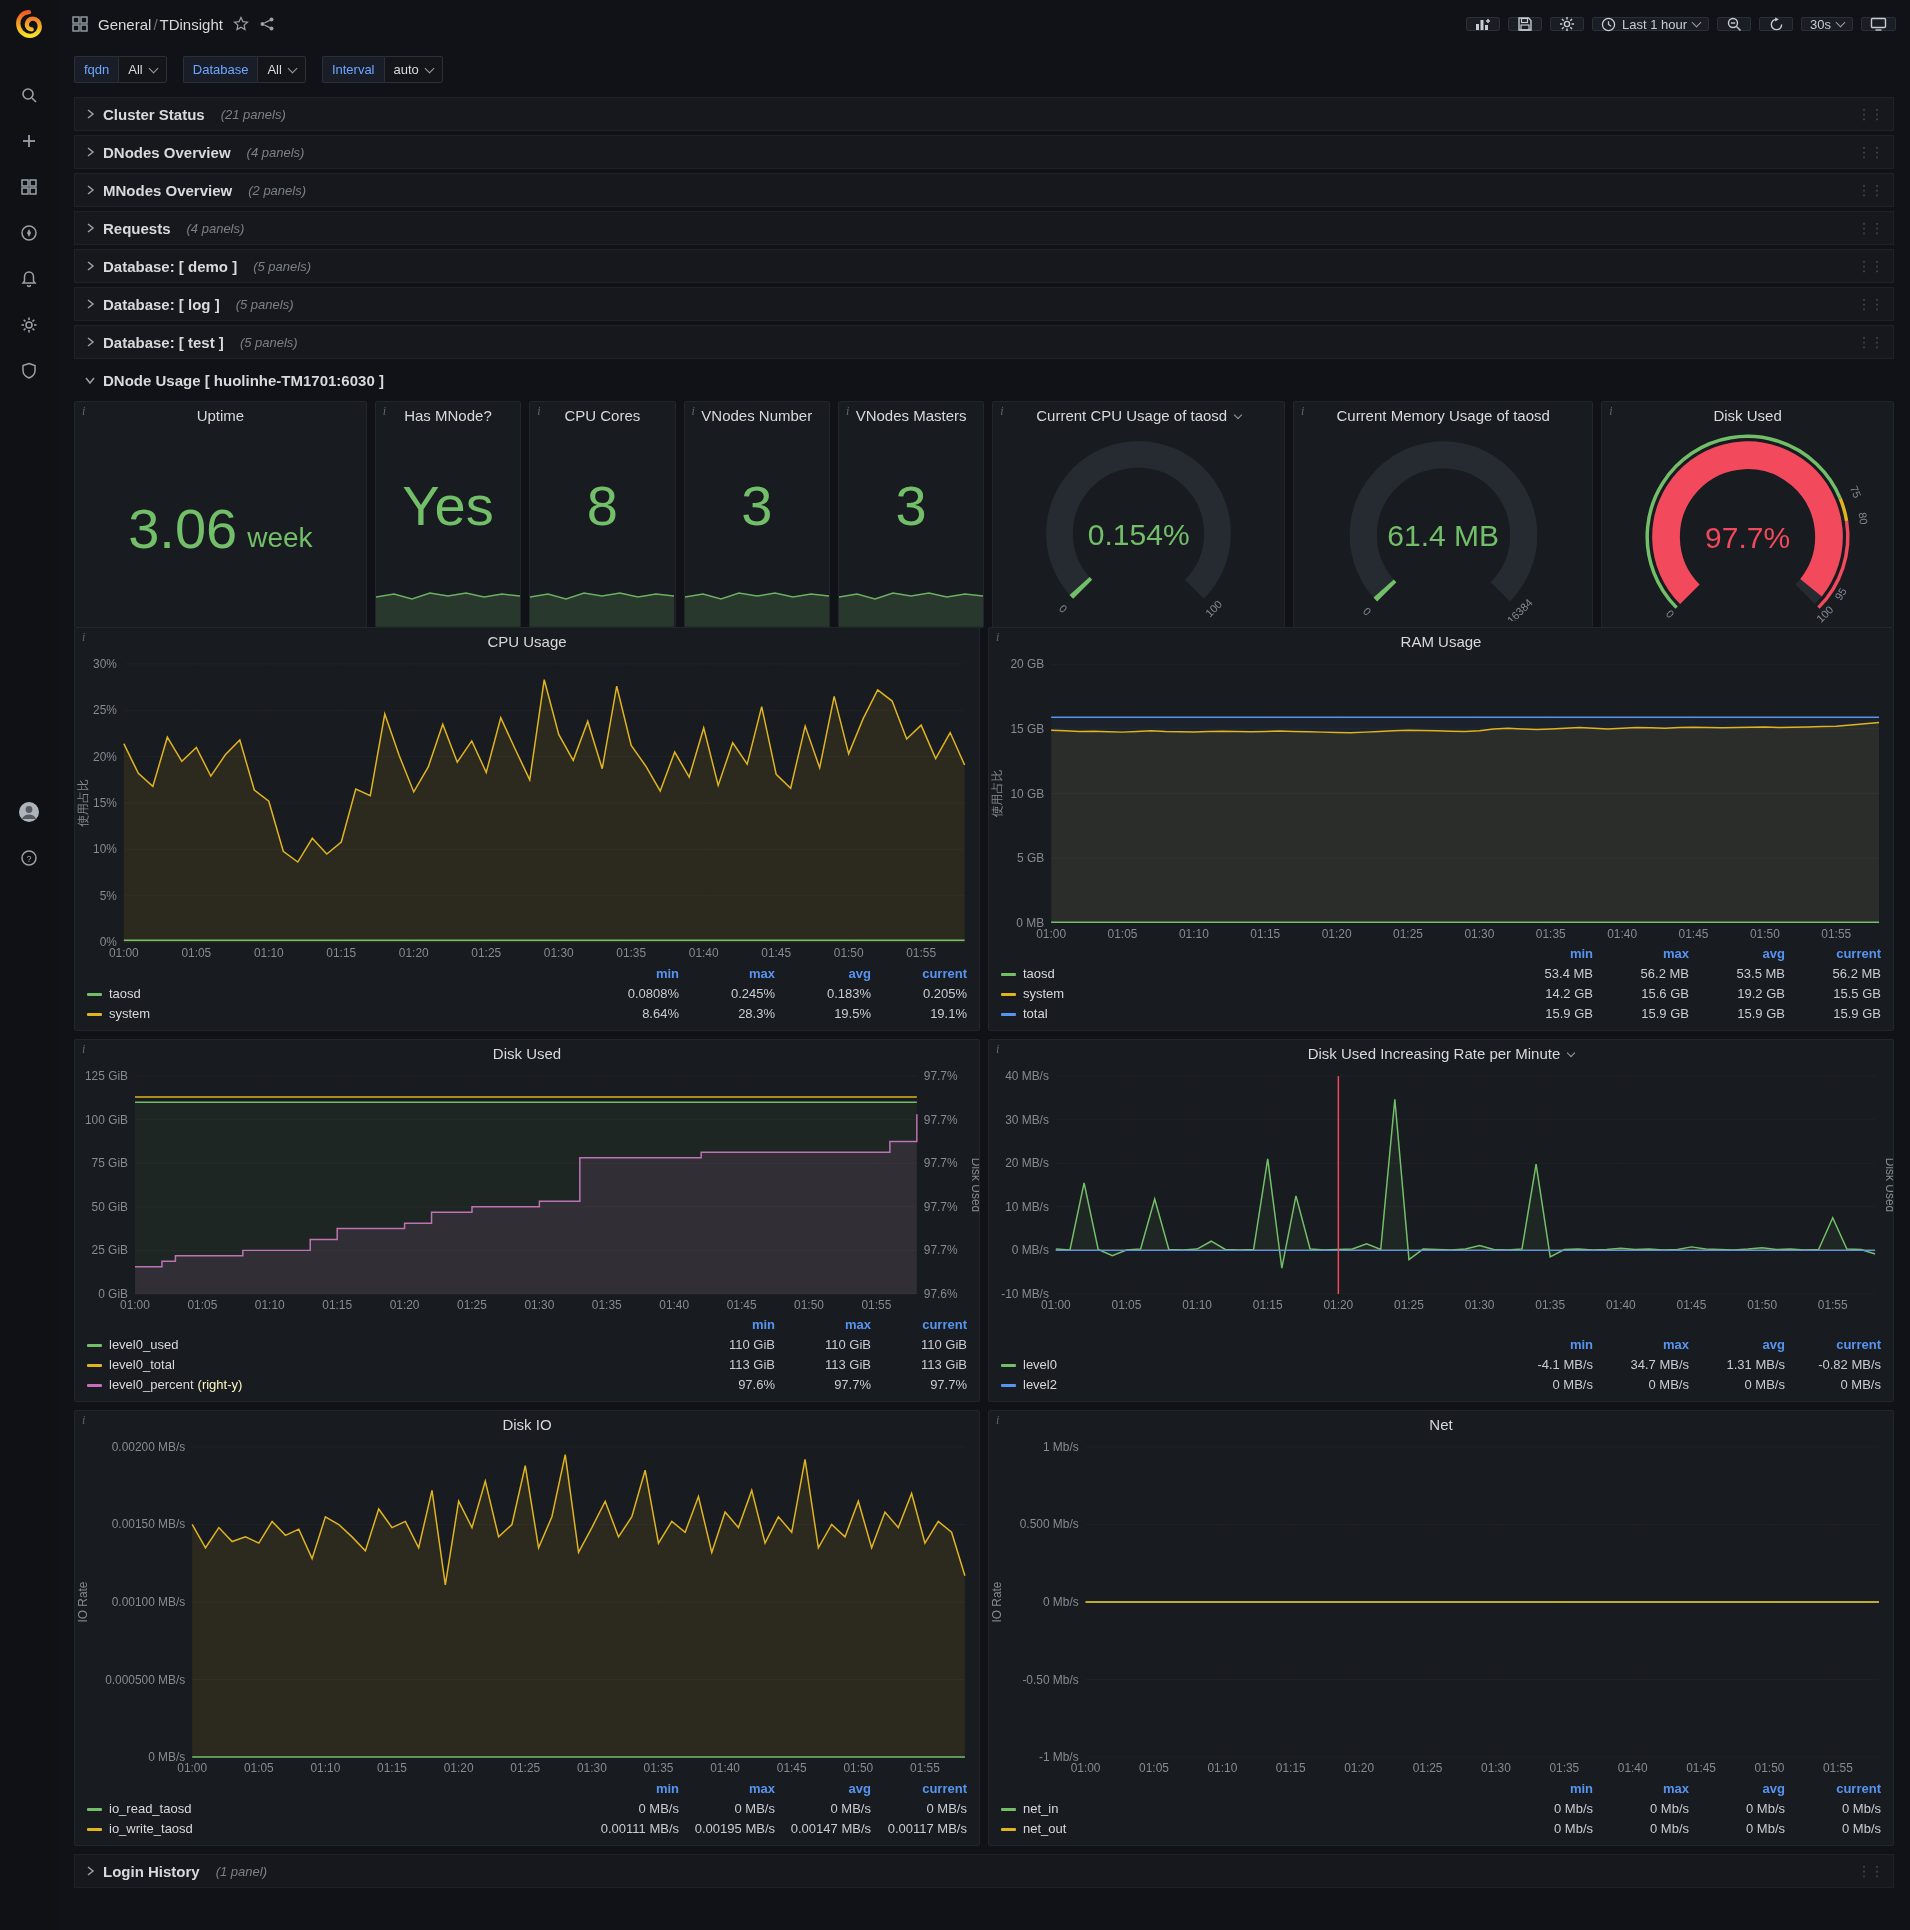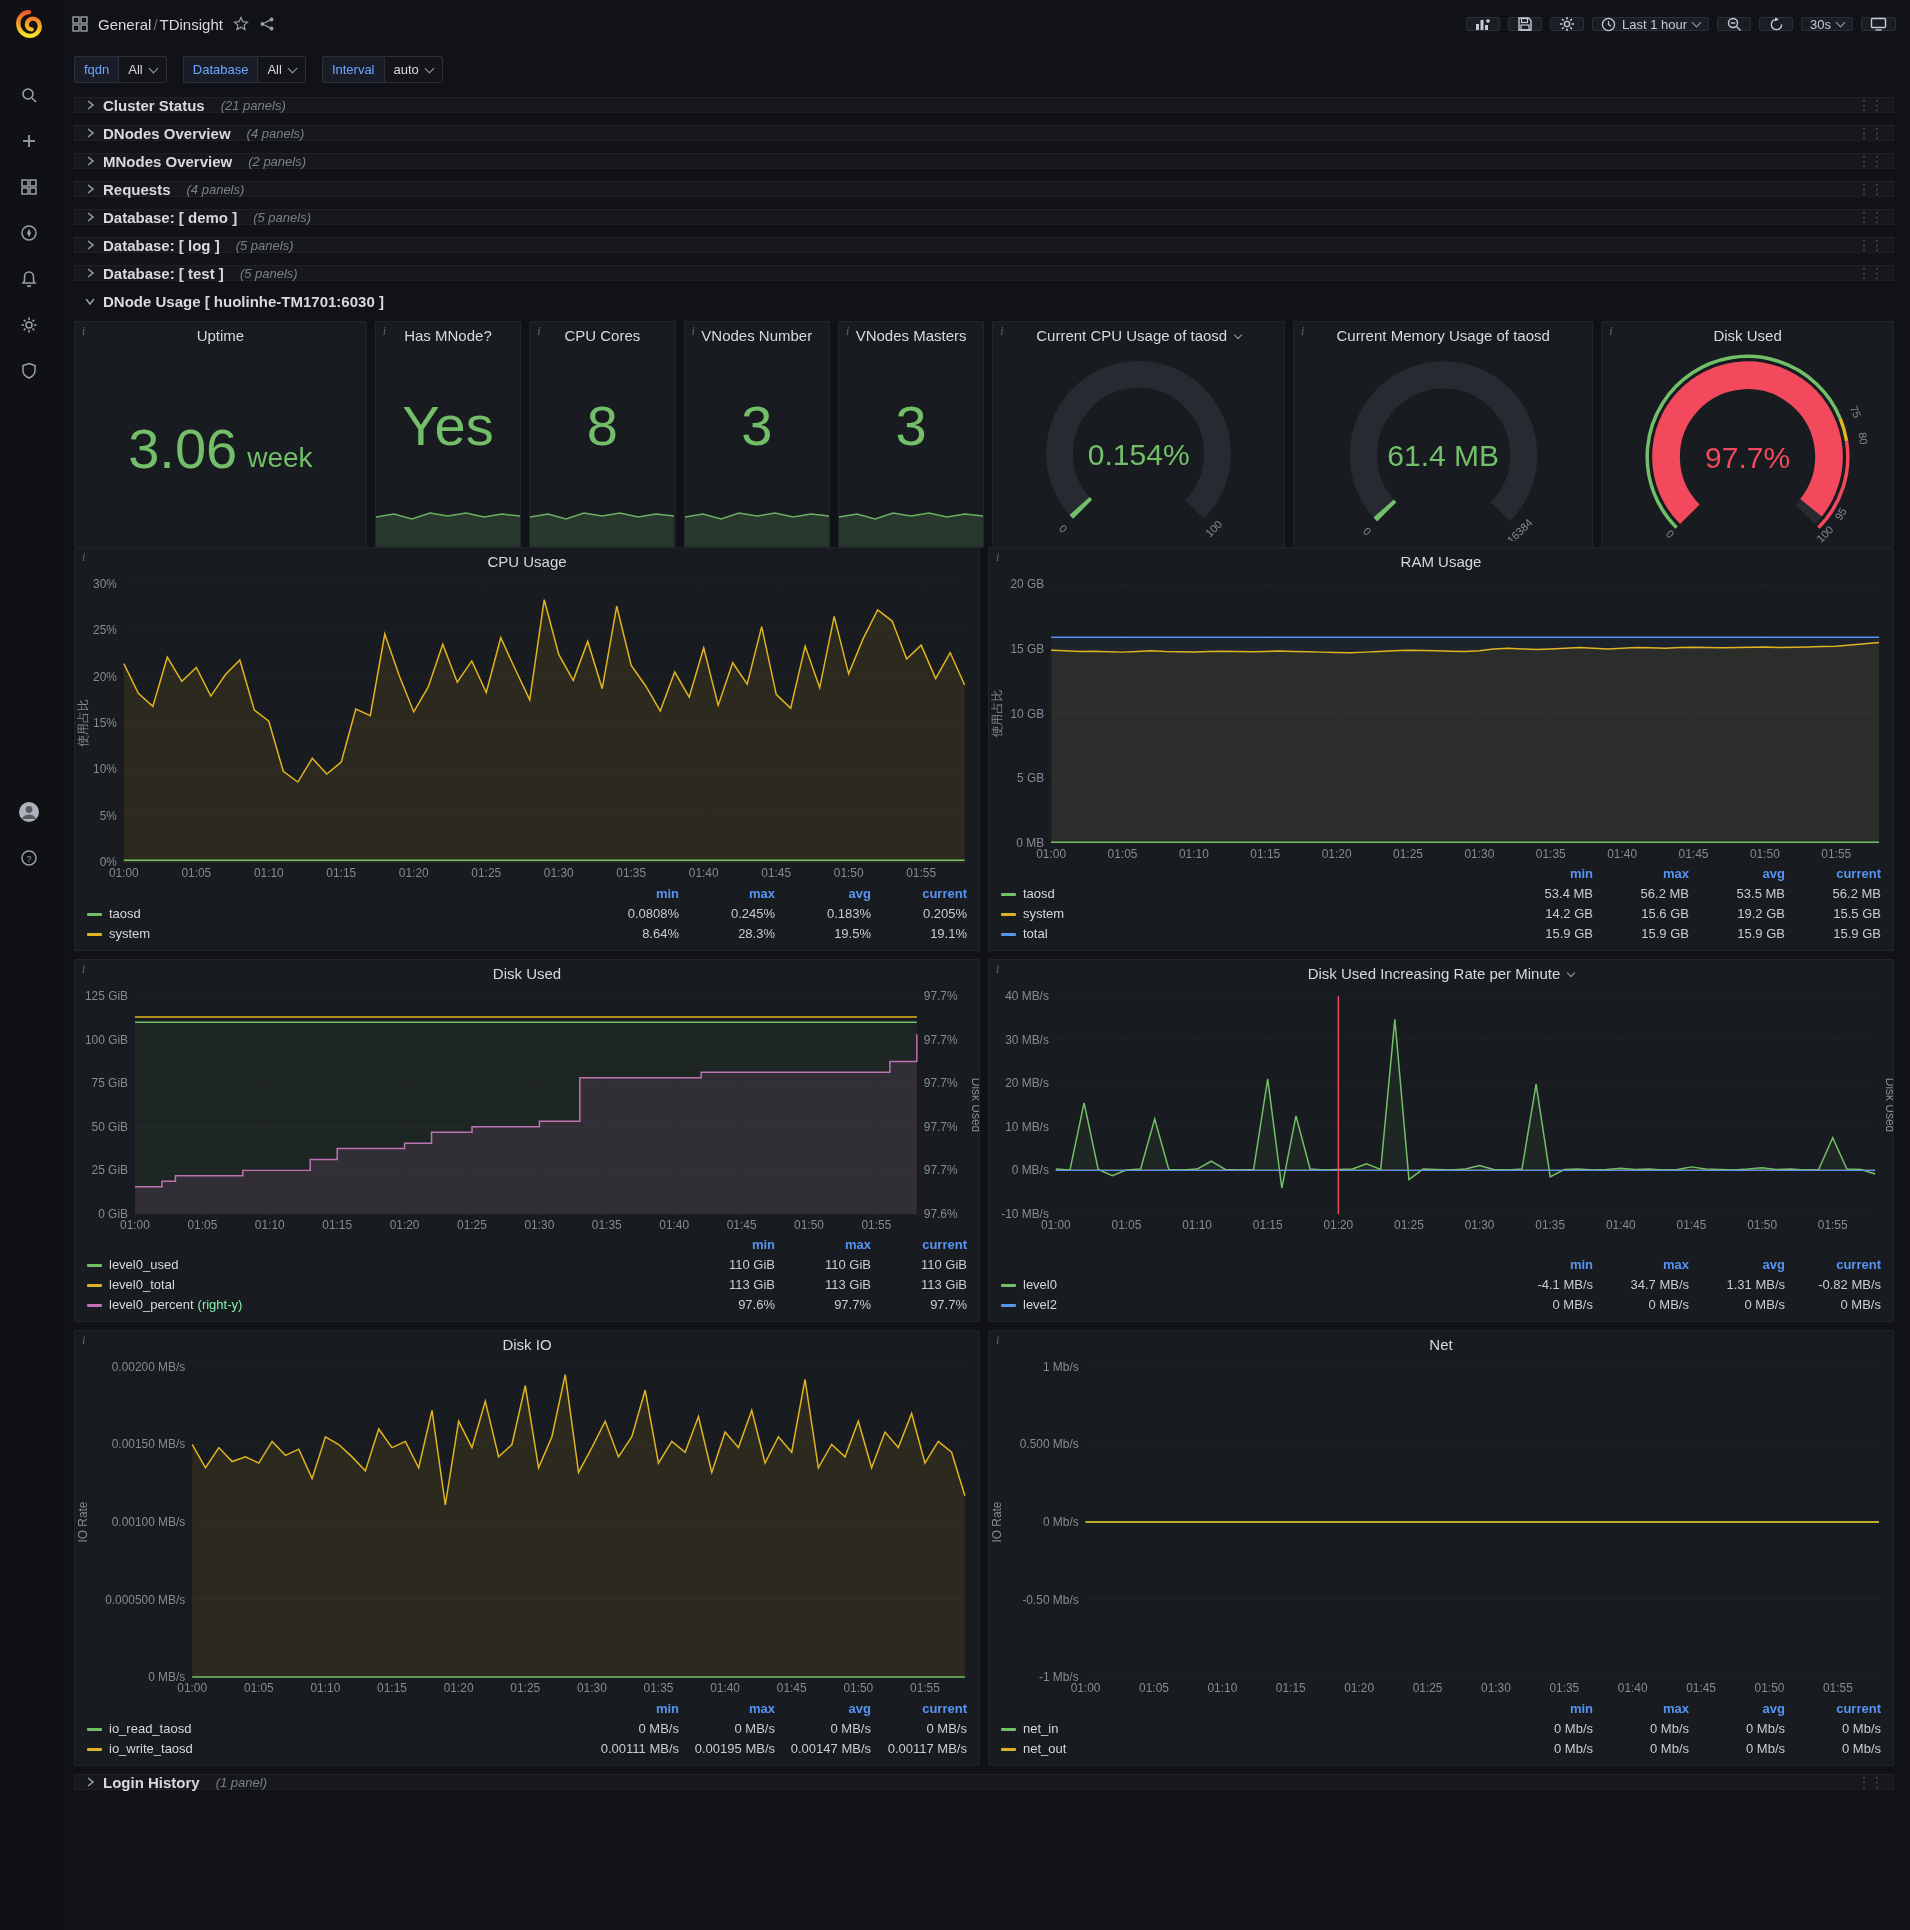--- a/index.html
+++ b/index.html
@@ -30,21 +30,21 @@
   
   .subbar{display:flex;gap:16px;padding:8px 16px;align-items:center}
   .chip{display:flex;align-items:stretch;cursor:pointer}
   .chip-label{color:#6ea6ff;background:#181d28;border:1px solid #2c3036;border-right:none;
     padding:5px 9px;font-size:13px;border-radius:2px 0 0 2px;display:flex;align-items:center}
   .chip-value{color:#d8d9da;background:#131519;border:1px solid #2c3036;padding:5px 9px;
     font-size:13px;display:flex;gap:7px;align-items:center;border-radius:0 2px 2px 0}
 
   
   .content{flex:1;padding:6px 16px 16px 16px;overflow:hidden}
-  .drow{height:16px;margin-bottom:12px;background:#16181d;border:1px solid #1f2126;display:flex;
+  .drow{height:34px;margin-bottom:4px;background:#16181d;border:1px solid #1f2126;display:flex;
     align-items:center;padding:0 10px;gap:8px;cursor:pointer}
   .drow.expanded{background:transparent;border-color:transparent}
   .drow-chevron{display:flex;align-items:center}
   .drow-title{font-weight:700;font-size:15px;color:#d8d9da}
   .drow-count{font-style:italic;font-size:13px;color:#7b8087;margin-left:8px}
   .drow-handle{margin-left:auto;color:#4a4e55;letter-spacing:-1px;font-size:14px;cursor:grab}
 
   
   .panel{background:#181b1f;border:1px solid #22252b;border-radius:2px;position:relative;
     display:flex;flex-direction:column;min-width:0}
@@ -67,21 +67,21 @@
   .h1{height:404px}.h2{height:363px}.h3{height:436px}
   .chart-body{flex:1 1 auto;min-height:0}
   .chart-body svg{display:block}
 
   .legend{padding:2px 8px 6px 8px}
   .legend-table{width:100%;border-collapse:collapse;font-size:13px}
   .legend-table td,.legend-table th{padding:1px 4px;line-height:18px;white-space:nowrap}
   .lg-h{color:#5794f2;text-align:right;font-weight:700;width:96px;cursor:pointer}
   .lg-v{color:#c8cdd4;text-align:right;width:96px}
   .lg-name{text-align:left;color:#d8d9da;cursor:pointer}
-  .lg-suffix{color:#86efac;margin-left:4px}
+  .lg-suffix{color:#fef9c3;margin-left:4px}
   .swatch{display:inline-block;width:15px;height:3px;border-radius:1px;margin-right:7px;vertical-align:middle}
 </style>
 </head>
 <body>
 
 <div class="app">
 
   <aside class="sidebar">
     <div class="side-logo">
       <svg width="28" height="28" viewBox="0 0 26 26">

